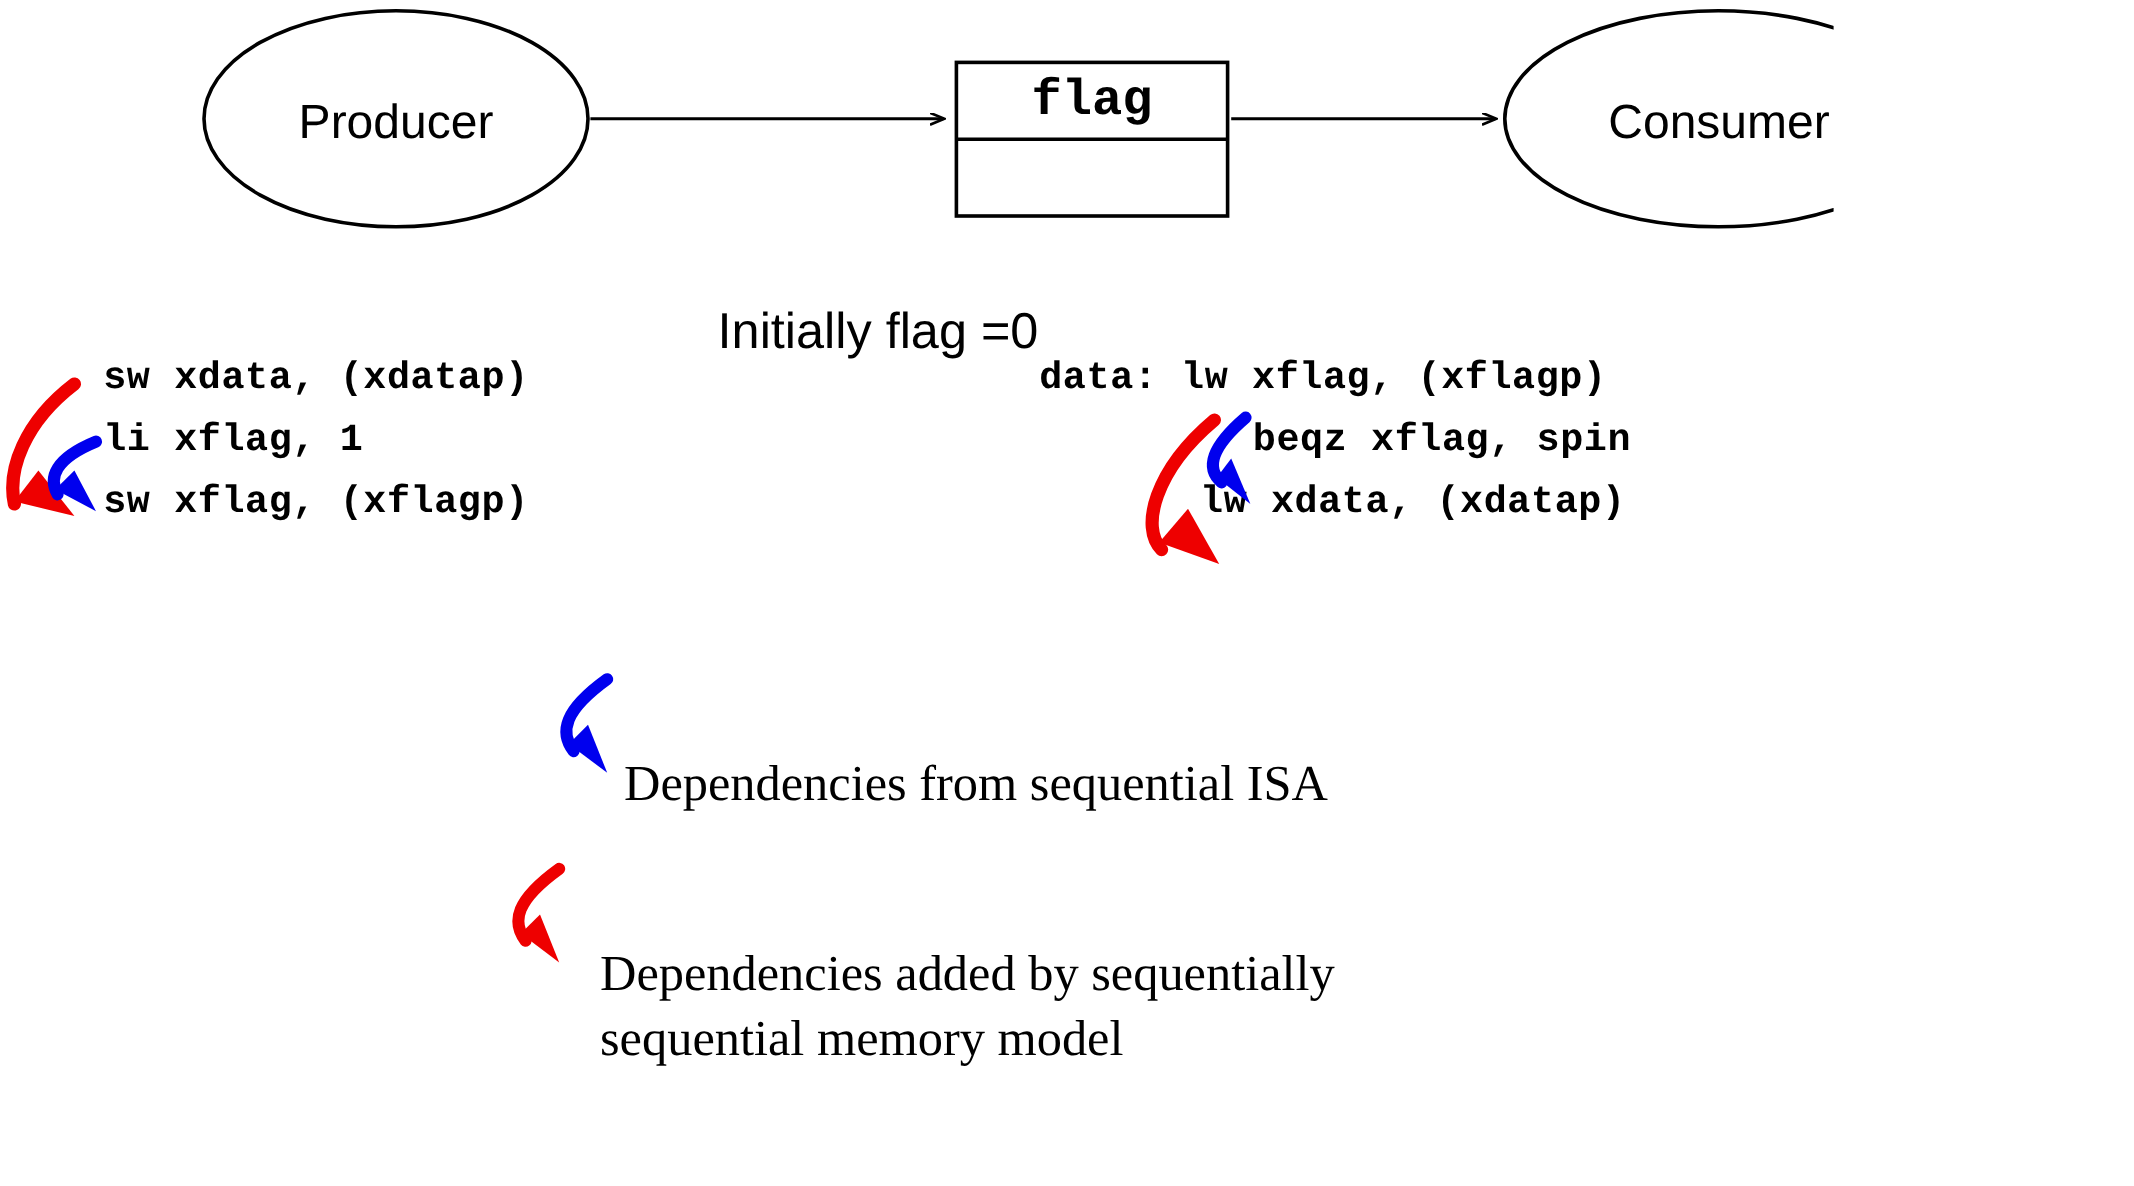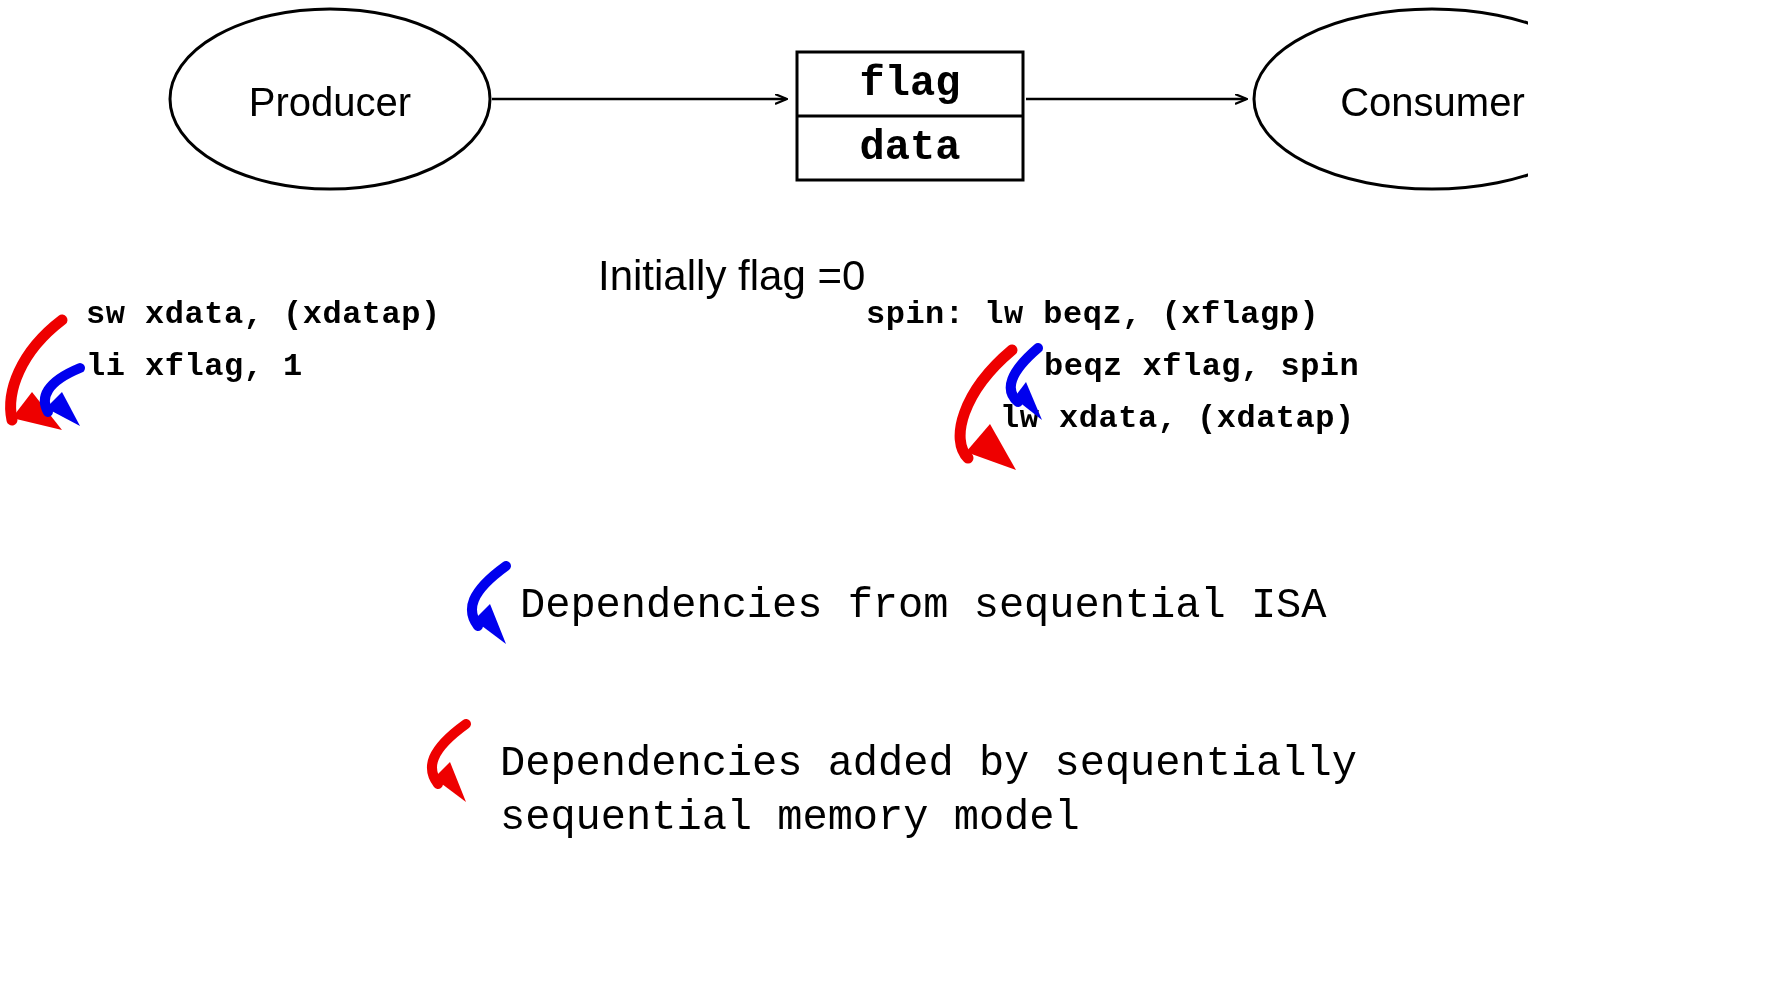--- a/index.html
+++ b/index.html
@@ -46,25 +46,26 @@
   .init-text {
     position: absolute;
     font-family: "Liberation Sans", sans-serif;
     font-size: 42px;
     color: #000000;
     white-space: nowrap;
     margin-top: 30px;
   }
   .legend-text {
     position: absolute;
-    font-family: Liberation Mono, monospace;
+    font-family: Liberation Serif, serif;
     font-size: 42px;
     color: #000000;
     white-space: nowrap;
     line-height: 1.35;
+    margin-top: 48px;
   }
   svg.layer {
     position: absolute;
     left: 0;
     top: 0;
     width: 1778px;
     height: 988px;
     pointer-events: none;
   }
 </style>
@@ -90,28 +91,28 @@
 
     <line x1="492" y1="99" x2="786" y2="99" stroke="#000000" stroke-width="2.6" marker-end="url(#blk-arrow)"></line>
 
     <line x1="1026" y1="99" x2="1246" y2="99" stroke="#000000" stroke-width="2.6" marker-end="url(#blk-arrow)"></line>
   </svg>
 
   <div class="node-label" style="left:210px; top:80px; width:240px;">Producer</div>
   <div class="node-label" style="left:1310px; top:80px; width:245px;">Consumer</div>
 
   <div class="boxcell" style="left:797px; top:52px; width:226px; height:64px;">flag</div>
-  <div class="boxcell" style="left:797px; top:116px; width:226px; height:64px;">data</div>
 
   <div class="init-text" style="left:598px; top:222px;">Initially flag =0</div>
 
   <div class="code-line" style="left:86px; top:296px;">sw xdata, (xdatap)</div>
   <div class="code-line" style="left:86px; top:348px;">li xflag, 1</div>
+  <div class="code-line" style="left:86px; top:400px;">sw xflag, (xflagp)</div>
 
-  <div class="code-line" style="left:866px; top:296px;">spin: lw beqz, (xflagp)</div>
+  <div class="code-line" style="left:866px; top:296px;">data: lw xflag, (xflagp)</div>
   <div class="code-line" style="left:1044px; top:348px;">beqz xflag, spin</div>
   <div class="code-line" style="left:1000px; top:400px;">lw xdata, (xdatap)</div>
 
   <svg class="layer" viewBox="0 0 1778 988" xmlns="http://www.w3.org/2000/svg">
 
     <g>
       <path d="M 62,320 C 20,352 6,392 12,420" fill="none" stroke="#ee0000" stroke-width="11" stroke-linecap="round"></path>
       <path d="M 12,418 L 62,430 L 32,392 Z" fill="#ee0000"></path>
     </g>
 

